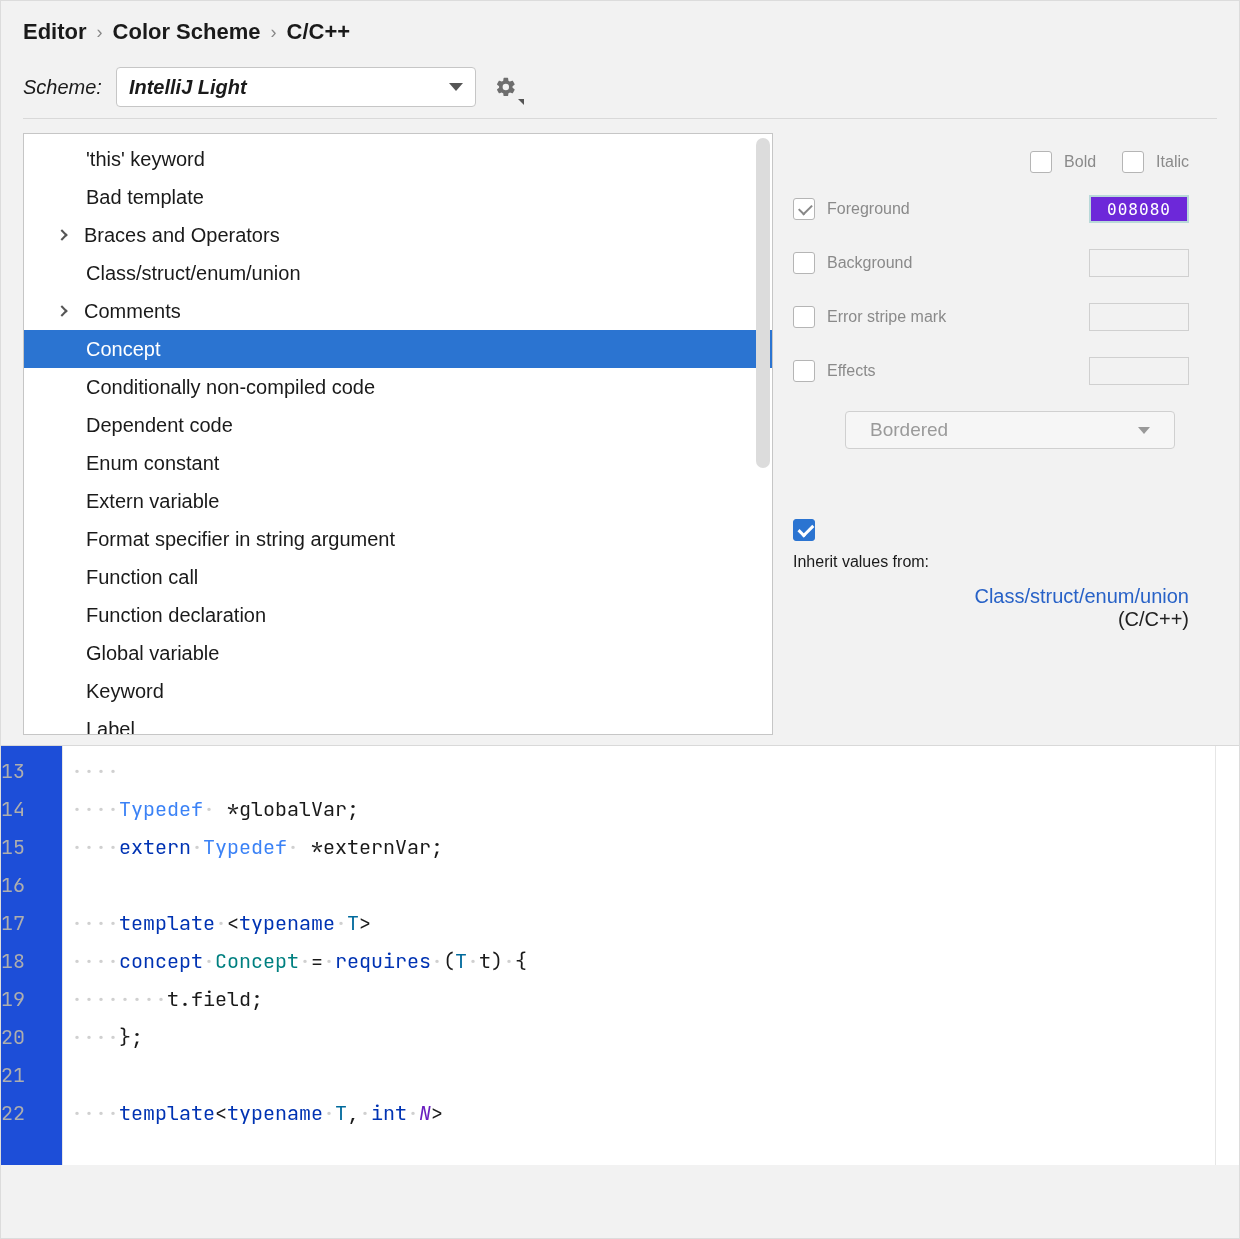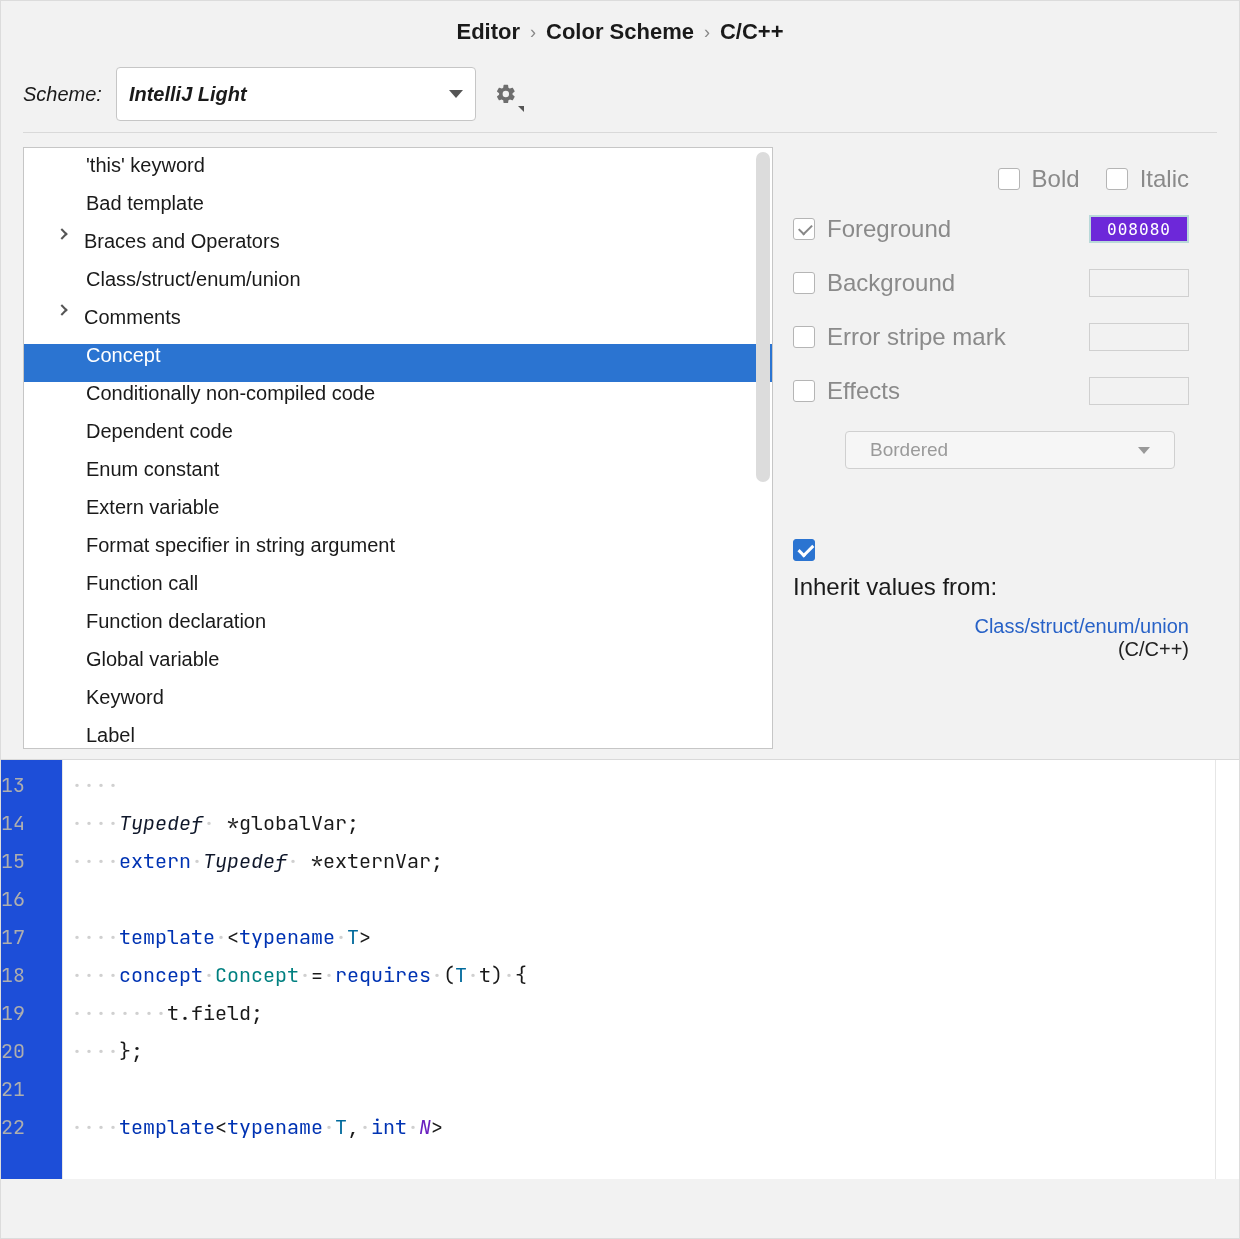--- a/index.html
+++ b/index.html
@@ -13,40 +13,39 @@
   overflow: hidden;
   border: 1px solid #dcdcdc;
 }
 .panel { padding: 18px 22px 0 22px; }
 .breadcrumb {
   display: flex;
   align-items: center;
   gap: 10px;
   font-size: 22px;
   margin-bottom: 22px;
-  justify-content: center;
 }
 .breadcrumb .crumb { font-weight: 700; }
 .breadcrumb .sep { color: #888; font-size: 18px; }
 .scheme-row {
   display: flex;
   align-items: center;
   gap: 14px;
   padding-bottom: 11px;
   border-bottom: 1px solid #d9d9d9;
   margin-bottom: 14px;
   font-style: italic;
 }
 .scheme-label { font-size: 20px; }
 .scheme-select {
   display: flex;
   align-items: center;
   justify-content: space-between;
   width: 360px;
-  height: 54px;
+  height: 40px;
   background: #fff;
   border: 1px solid #c6c6c6;
   border-radius: 4px;
   padding: 0 12px;
   font-size: 20px;
   font-weight: 700;
   cursor: pointer;
 }
 .scheme-select .chev {
   width: 0; height: 0;
@@ -60,20 +59,21 @@
 .tree {
   flex: 1;
   background: #fff;
   border: 1px solid #c6c6c6;
   position: relative;
   overflow: hidden;
 }
 .tree-inner { padding: 6px 0; }
 .tree-item {
   display: flex;
+  align-items: center;
   height: 38px;
   padding-left: 62px;
   font-size: 20px;
   cursor: pointer;
 }
 .tree-item.has-chev { padding-left: 34px; }
 .tree-item.has-chev .chev {
   width: 8px; height: 8px;
   border-right: 2px solid #555;
   border-bottom: 2px solid #555;
@@ -111,21 +111,21 @@
   content:""; width:6px; height:11px;
   border-right:2.5px solid #888; border-bottom:2.5px solid #888;
   transform: rotate(45deg) translateY(-2px);
 }
 .chk.blue { background:#2b74d1; border-color:#2b74d1; }
 .chk.blue::after{
   content:""; width:6px; height:12px;
   border-right:3px solid #fff; border-bottom:3px solid #fff;
   transform: rotate(45deg) translateY(-2px);
 }
-.opt-label { font-size: 24px; color:#8a8a8a; }
+.opt-label { font-size: 16px; color:#8a8a8a; }
 .opt-label.enabled { color:#1a1a1a; }
 .opt-line{
   display:flex; align-items:center; justify-content:space-between;
   margin-bottom: 26px;
 }
 .swatch{
   width: 100px; height: 28px;
   border:1px solid #d0d0d0;
   background:#f2f2f2;
 }
@@ -182,21 +182,21 @@
 .code{
   flex:1;
   padding:6px 0 0 8px;
   line-height:38px;
   white-space:pre;
 }
 .right-gutter{ width:24px; border-left:1px solid #e6e6e6;}
 .ws{ color:#d0d0d0; }
 .kw{ color:#0033b3; }
 .tn{ color:#006a9c; }
-.typedef{ color:#0f172a;font-style:italic; }
+.typedef{ color:#3b82f6; }
 .concept-name{ color:#008080; }
 .param-it{ color:#6a1fbf; font-style:italic; }
 </style>
 </head>
 <body>
 
 <div class="panel">
   <div class="breadcrumb">
     <span class="crumb">Editor</span>
     <span class="sep">›</span>

